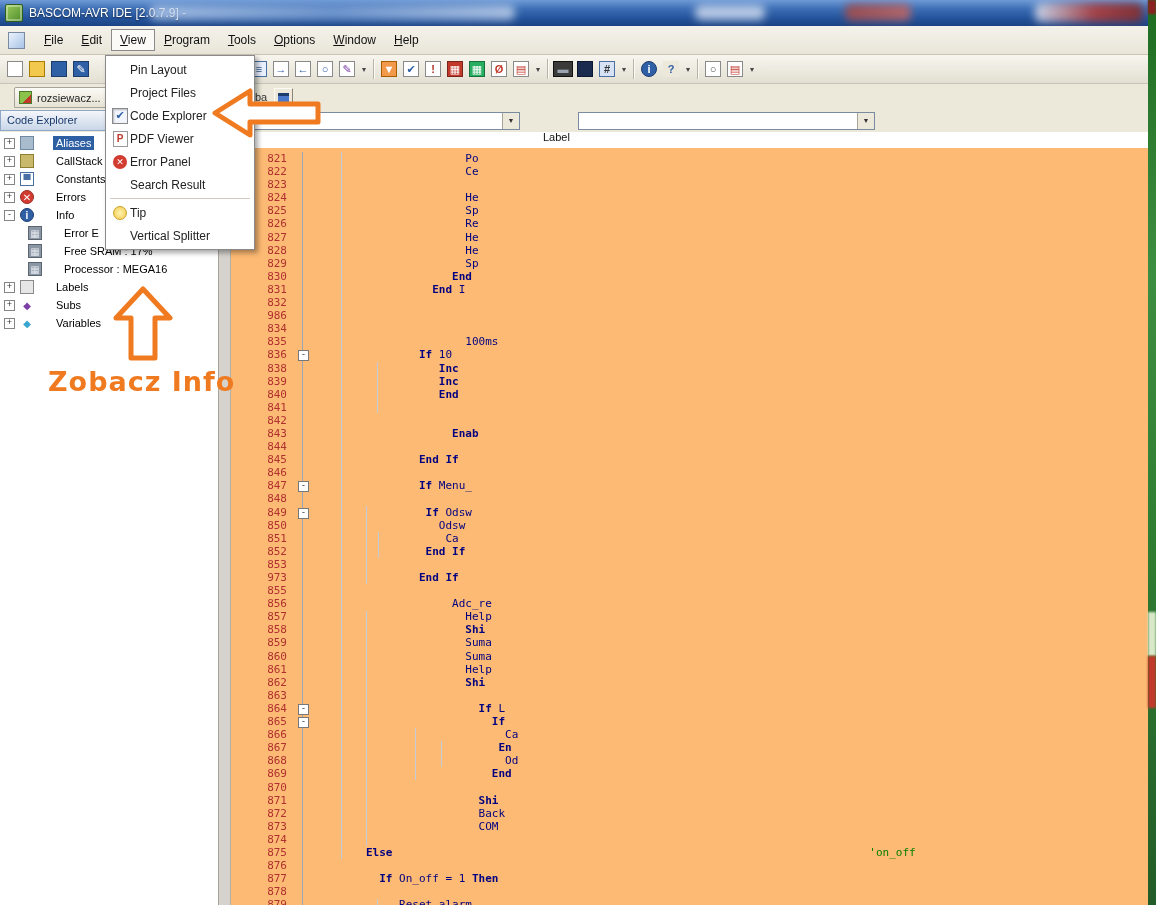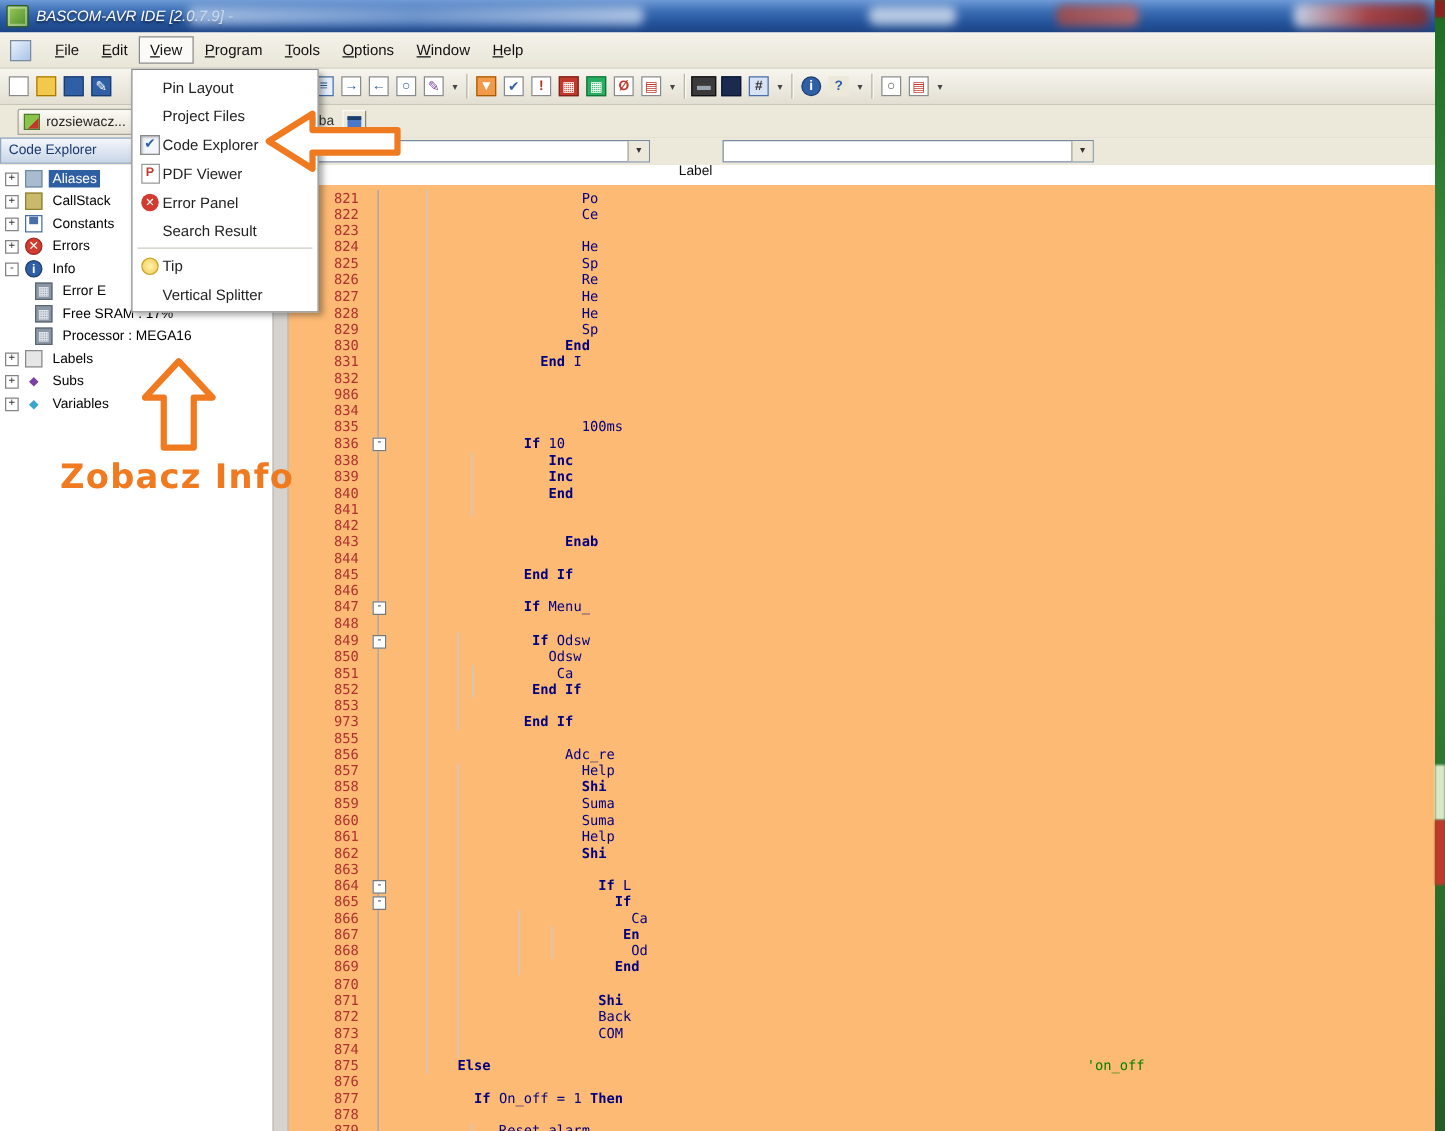--- a/index.html
+++ b/index.html
@@ -6,21 +6,21 @@
   body{width:1156px;height:905px;overflow:hidden;background:#fff;
        font-family:"Liberation Sans","DejaVu Sans",sans-serif;font-size:11px;color:#222;}
   .window{position:relative;width:1156px;height:905px;}
 
   
   .titlebar{position:absolute;left:0;top:0;width:1148px;height:26px;
     background:linear-gradient(180deg,#6E9AD6 0%,#3C6EB4 35%,#24539B 70%,#1C4484 100%);
     display:flex;align-items:center;}
   .appicon{width:16px;height:16px;margin:0 6px 0 5px;border:1px solid #2E5E1A;border-radius:2px;
     background:linear-gradient(135deg,#9CCB5B,#4C8C2B);box-shadow:inset 0 0 0 2px rgba(255,255,255,.35);}
-  .title{color:#fff;font-size:12px;text-shadow:0 1px 2px rgba(0,0,0,.6);white-space:nowrap;font-style:italic;}
+  .title{color:#fff;font-size:12px;text-shadow:0 1px 2px rgba(0,0,0,.6);white-space:nowrap;}
   .blur{position:absolute;border-radius:6px;filter:blur(4px);opacity:.8;}
   .b1{left:150px;top:5px;width:365px;height:15px;background:linear-gradient(90deg,#BBD0EE,#7FA3D6,#C8D8F0);}
   .b2{left:695px;top:5px;width:70px;height:15px;background:#D8E2F2;}
   .b3{left:845px;top:4px;width:66px;height:17px;background:linear-gradient(90deg,#B0483C,#D0685C);}
   .b4{left:1035px;top:3px;width:108px;height:19px;background:linear-gradient(90deg,#E8EEF8,#C03A2E 55%,#8E2418);}
 
   
   .menubar{position:absolute;left:0;top:26px;width:1148px;height:29px;
     background:linear-gradient(180deg,#F4F2EA,#E9E5D8);border-bottom:1px solid #C9C4B4;
     display:flex;align-items:center;padding-left:8px;box-sizing:border-box;}
@@ -69,21 +69,21 @@
 
   
   .explorer{position:absolute;left:0;top:132px;width:219px;height:773px;background:#fff;
     border-right:1px solid #A8A49A;box-sizing:border-box;padding-top:2px;overflow:hidden;}
   .trow{height:18px;display:flex;align-items:center;padding-left:4px;white-space:nowrap;}
   .ebox{width:9px;height:9px;border:1px solid #848484;background:#fff;font-size:9px;line-height:7px;
     text-align:center;margin-right:5px;flex:0 0 9px;color:#333;}
   .cindent{width:24px;flex:0 0 24px;}
   .ti{width:14px;height:14px;margin-right:5px;border:1px solid transparent;box-sizing:border-box;
     display:flex;align-items:center;justify-content:center;font-size:10px;font-weight:bold;flex:0 0 14px;}
-  .tlabel{font-size:11px;color:#000;padding:1px 3px;}
+  .tlabel{font-size:11px;color:#000;padding:1px 3px;margin-left:14px;}
   .tlabel.sel{background:#2E5FA3;color:#fff;}
 
   .splitter{position:absolute;left:219px;top:132px;width:12px;height:773px;
     background:#D6D3CE;border-right:1px solid #B4B0A4;box-sizing:border-box;}
 
   
   .editor{position:absolute;left:231px;top:148px;width:917px;height:773px;background:#fdba74;overflow:hidden;}
   #lines{position:absolute;left:0;top:4px;width:100%;}
   .cl{height:13.1px;line-height:13.1px;display:flex;white-space:pre;
     font-family:"DejaVu Sans Mono","Liberation Mono",monospace;font-size:11px;}

